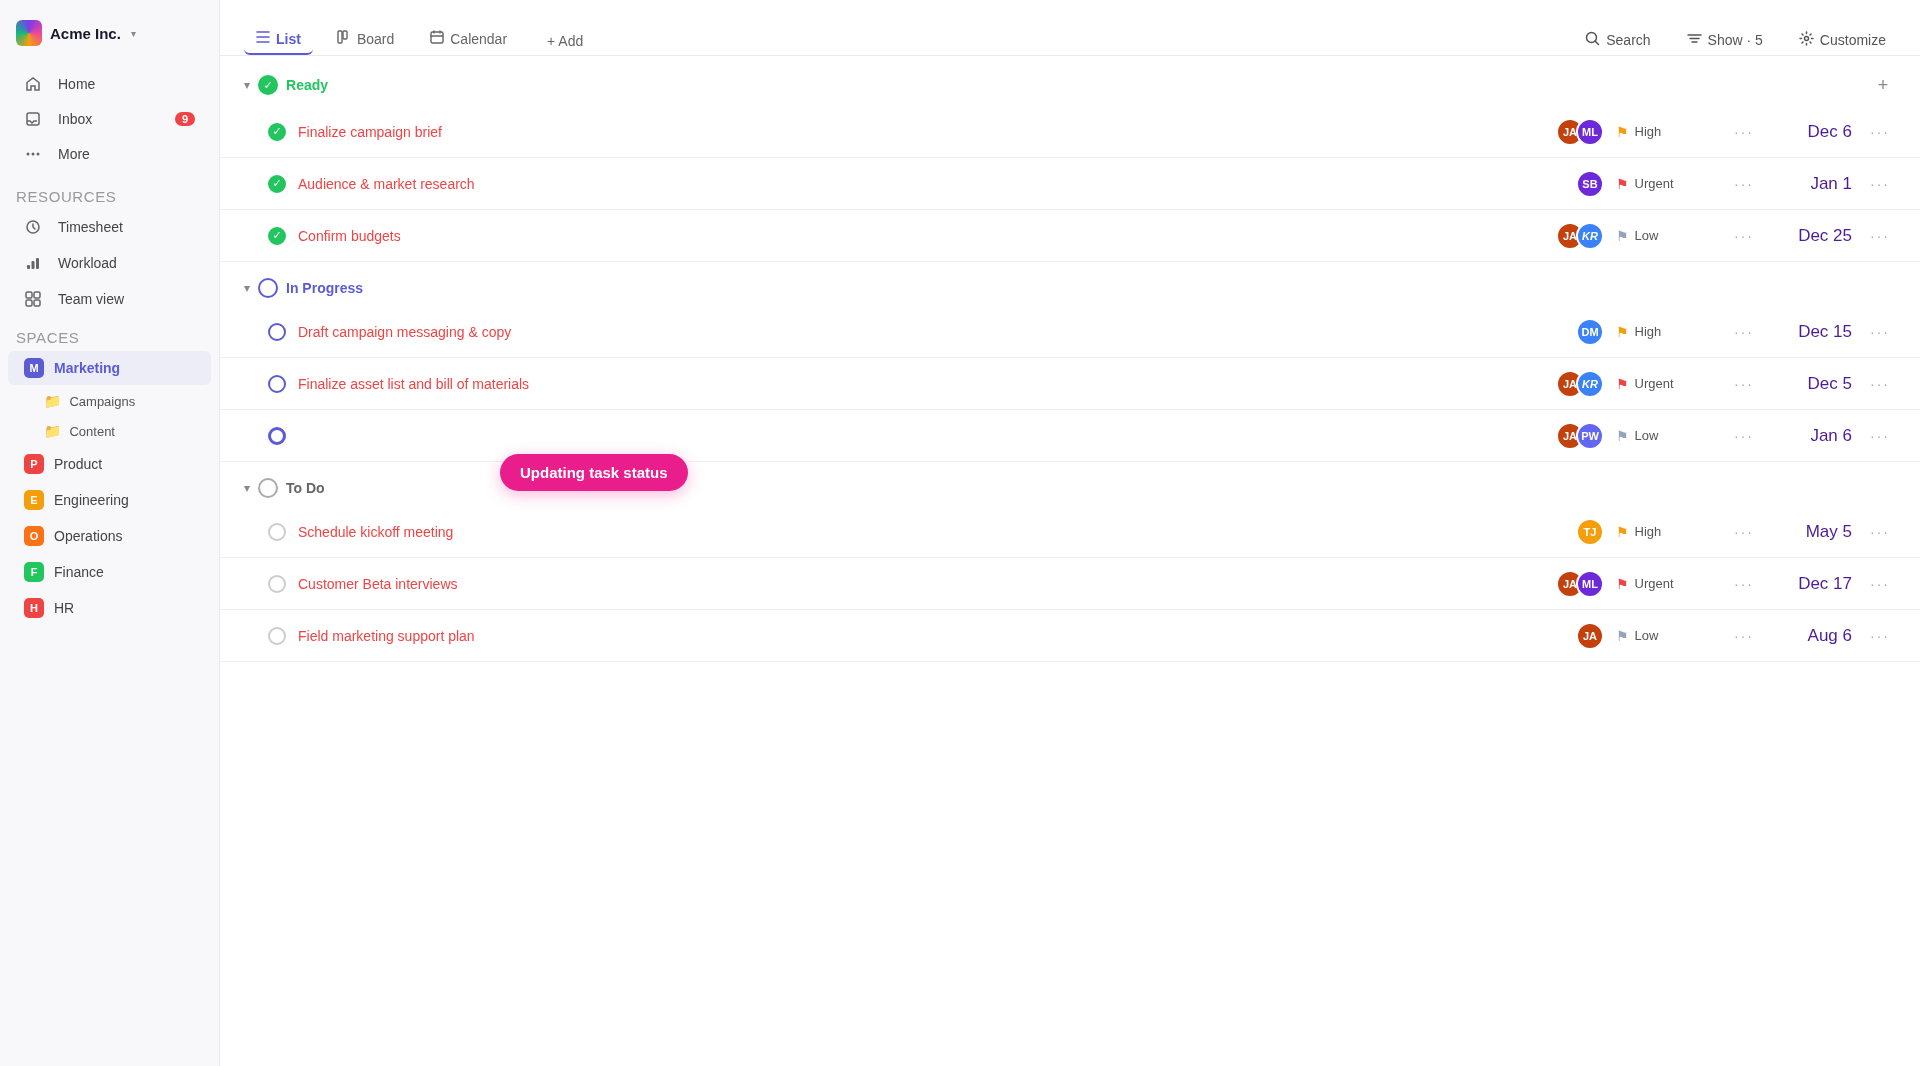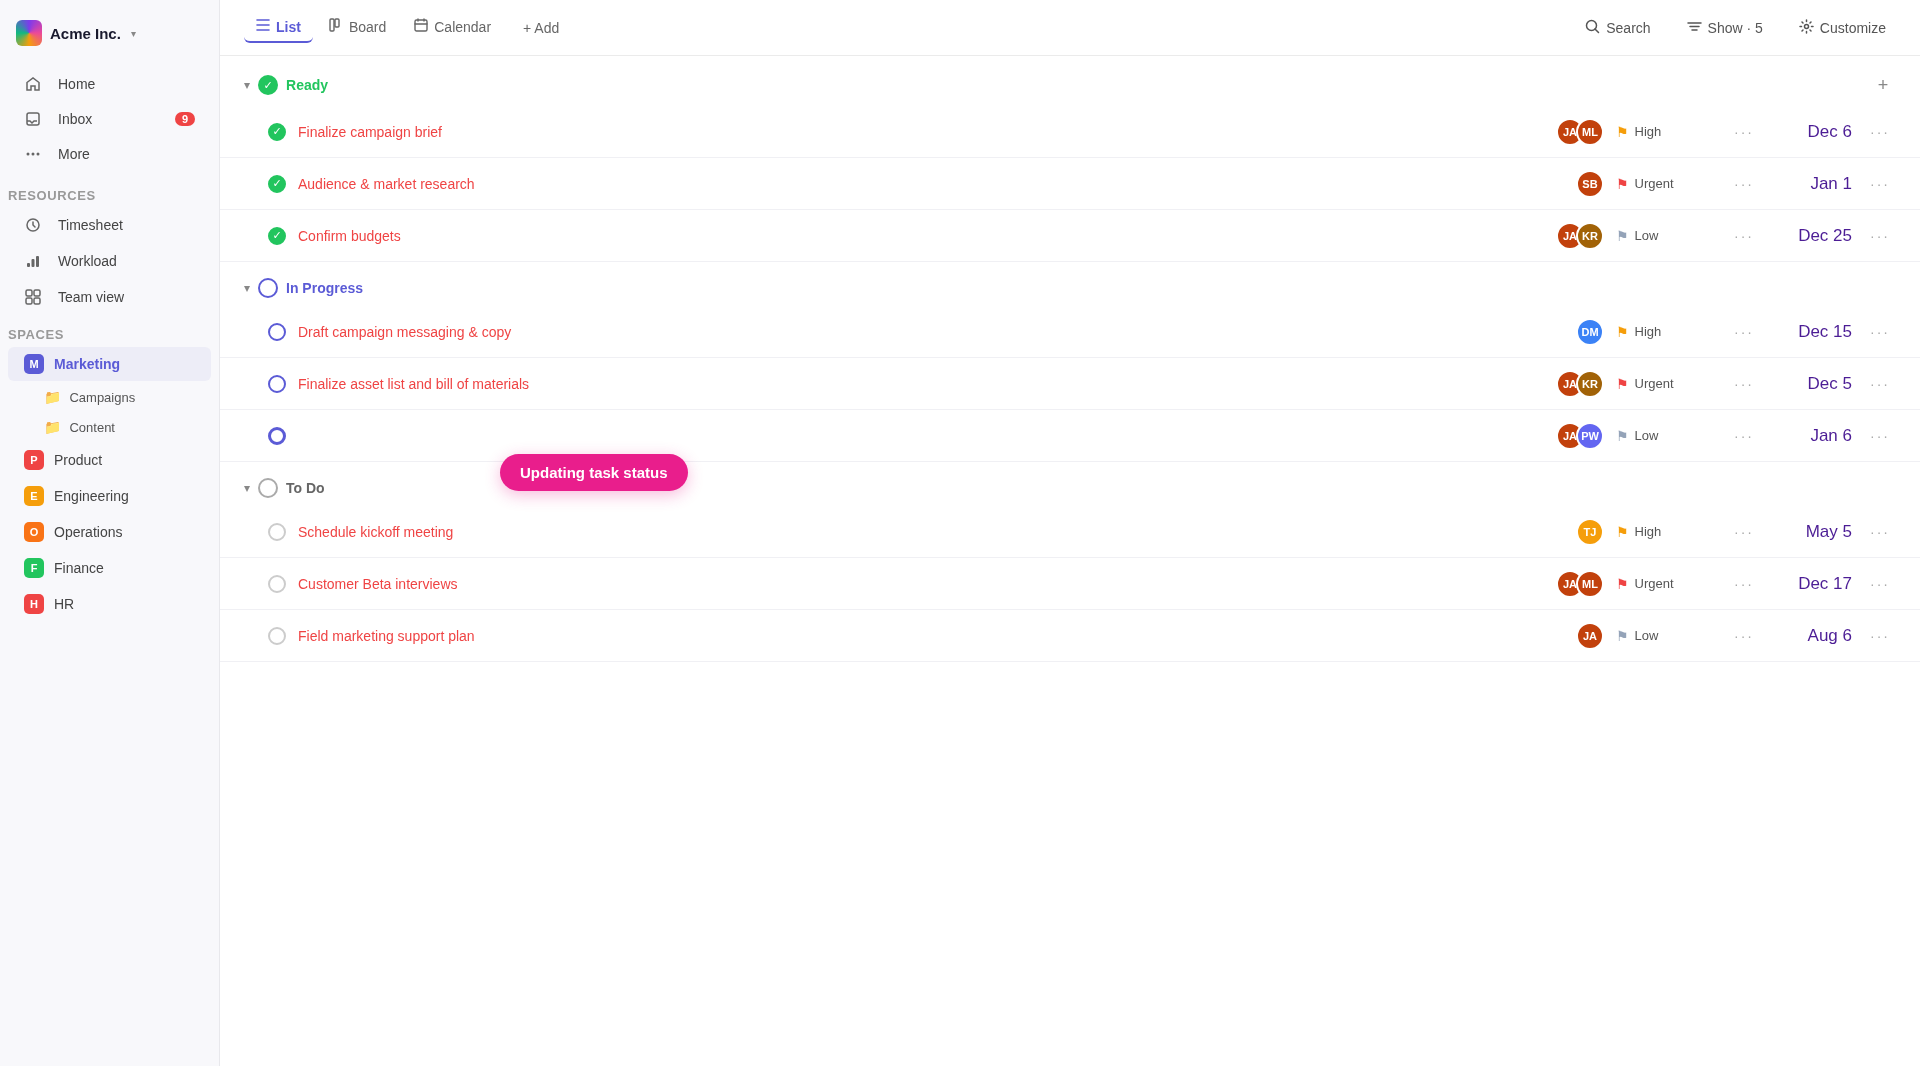--- a/index.html
+++ b/index.html
@@ -38,21 +38,21 @@
       margin: 1px 8px; font-size: 14px; color: #444; position: relative;
     }
     .sidebar-icon { width: 18px; height: 18px; display: flex; align-items: center; justify-content: center; flex-shrink: 0; }
     .badge {
       background: #ef4444; color: #fff; border-radius: 10px;
       font-size: 11px; font-weight: 700; padding: 1px 6px; min-width: 20px; text-align: center;
       margin-left: auto;
     }
 
     .sidebar-section-label {
-      padding: 12px 8px 4px; font-size: 13px; font-weight: 700; color: #999; text-transform: uppercase; letter-spacing: 0.6px;
+      padding: 12px 16px 4px; font-size: 15px; font-weight: 400; color: #999; text-transform: uppercase; letter-spacing: 0.6px;
     }
 
     .sidebar-space-item {
       display: flex; align-items: center; gap: 10px;
       padding: 7px 16px; cursor: pointer; border-radius: 6px;
       margin: 1px 8px; font-size: 14px; color: #444;
     }
     .sidebar-space-item.active { background: #ededf7; color: #5b5bd6; font-weight: 600; }
     .space-avatar {
       width: 20px; height: 20px; border-radius: 5px;
@@ -64,21 +64,21 @@
       padding: 6px 16px 6px 36px; cursor: pointer; border-radius: 6px;
       margin: 1px 8px; font-size: 13px; color: #555;
     }
     .folder-icon { color: #888; font-size: 14px; }
 
     
     .main { flex: 1; display: flex; flex-direction: column; background: #fff; overflow: hidden; }
 
     
     .topbar {
-      display: flex; align-items: center; gap: 4px;
+      display: flex; align-items: flex-end; gap: 12px;
       padding: 0 24px; height: 56px; border-bottom: 1px solid #ebebeb;
       flex-shrink: 0;
     }
     .topbar-tab {
       display: flex; align-items: center; gap: 6px;
       padding: 6px 12px; border-radius: 6px; cursor: pointer;
       font-size: 14px; color: #666; border-bottom: 2px solid transparent;
     }
     .topbar-tab.active { color: #5b5bd6; border-bottom: 2px solid #5b5bd6; font-weight: 600; }
     .topbar-add {
@@ -165,24 +165,24 @@
       font-weight: 600;
       position: absolute;
       white-space: nowrap;
       z-index: 100;
       box-shadow: 0 4px 16px rgba(233,30,140,0.3);
     }
 
     
     .av-teal { background: #c2410c; }
     .av-blue { background: #3b82f6; }
-    .av-pink { background: #c2410c; }
+    .av-pink { background: #6d28d9; }
     .av-amber { background: #f59e0b; }
     .av-indigo { background: #6366f1; }
-    .av-brown { background: #a16207; }
+    .av-brown { background: #3b82f6; font-style: italic; }
   </style>
 </head>
 <body>
 
 <aside class="sidebar">
   <div class="sidebar-logo">
     <div class="logo-icon"></div>
     <span class="logo-text">Acme Inc.</span>
     <span class="logo-chevron">▾</span>
   </div>

